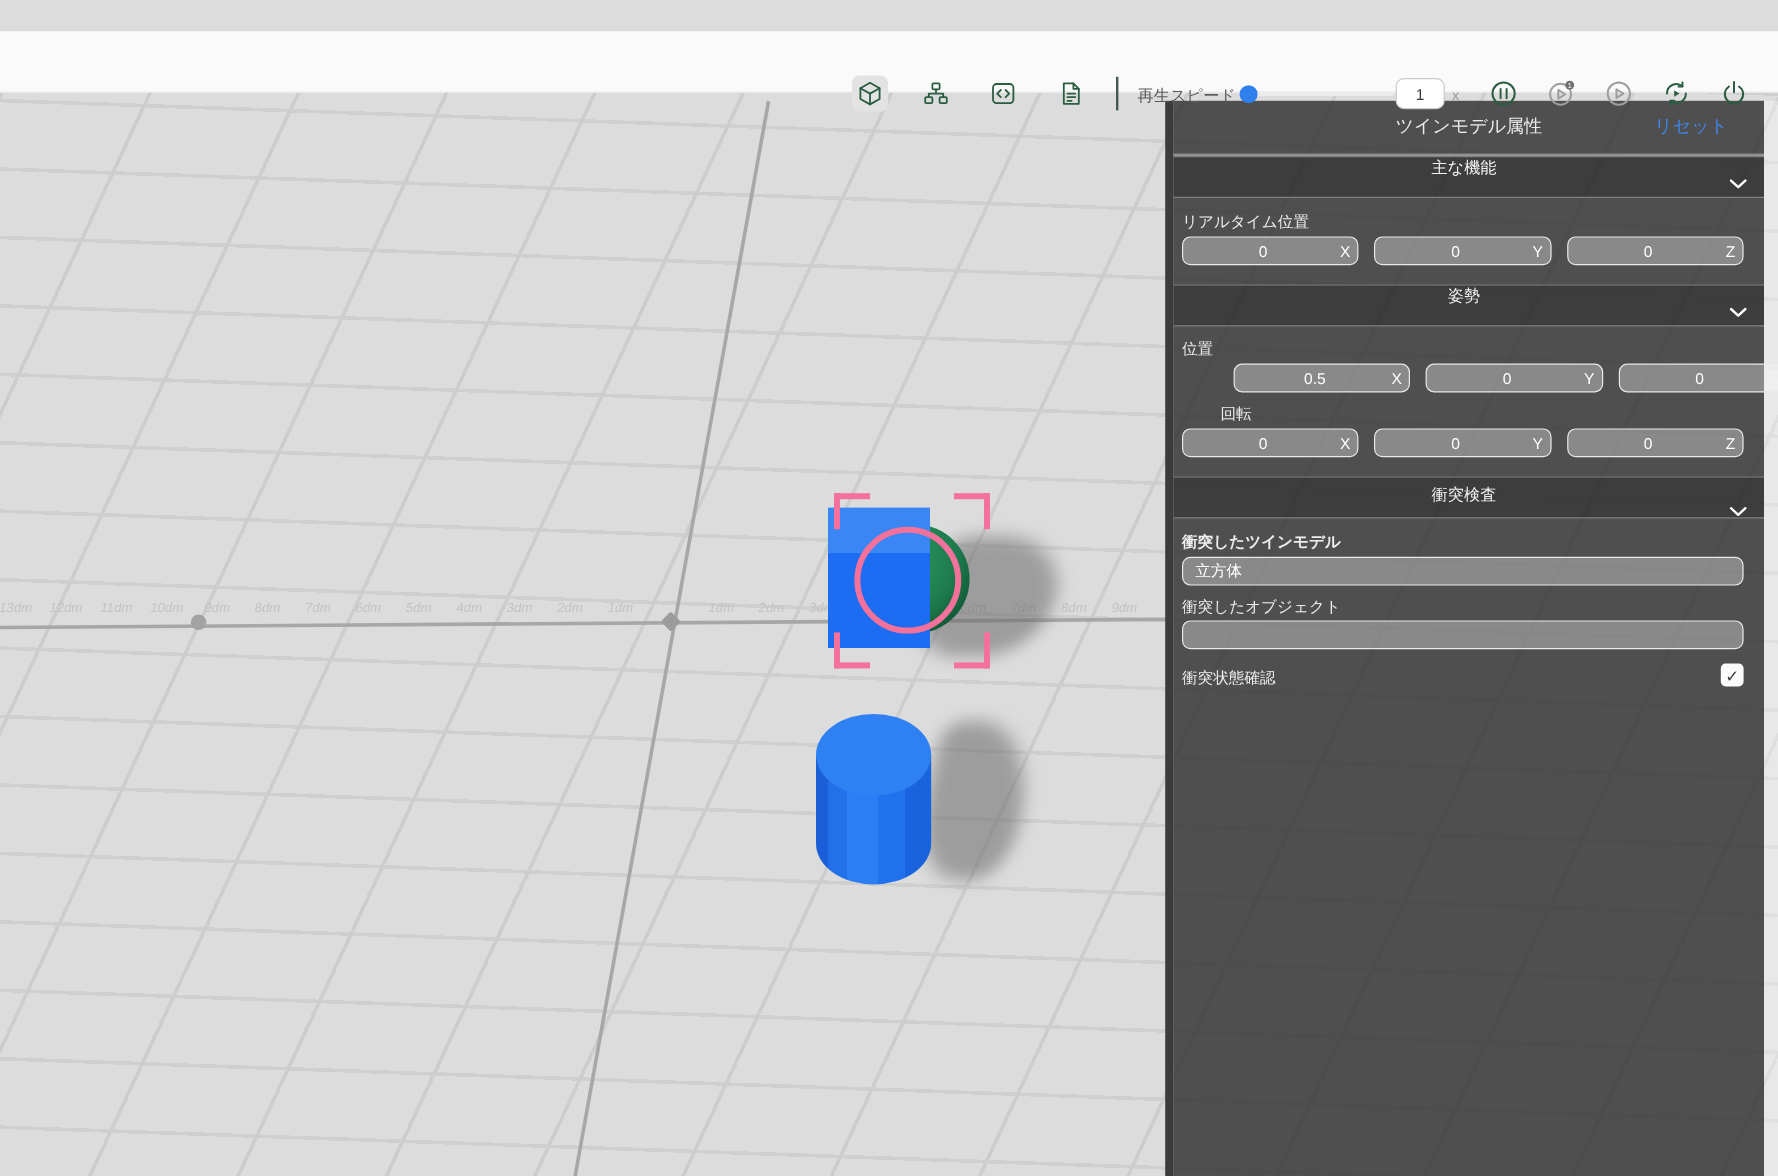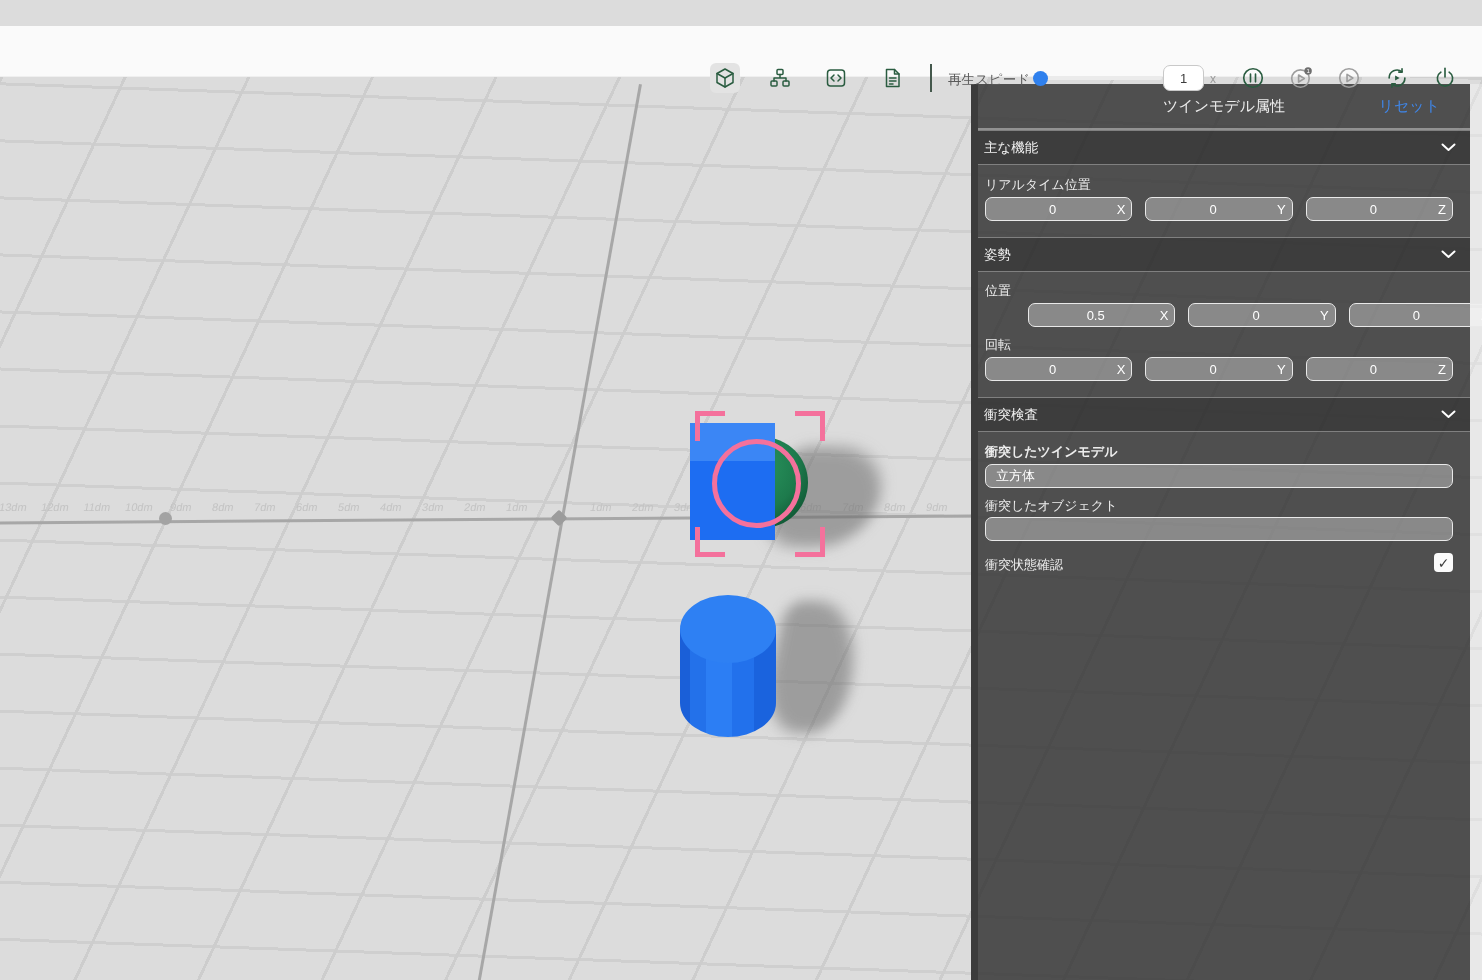--- a/index.html
+++ b/index.html
@@ -69,21 +69,21 @@
 
   
   .panel-divider { position:absolute; left:971px; top:84px; width:7px; bottom:0; background:#3c3c3c; z-index:10; }
   .scroll-strip { position:absolute; left:1470px; top:84px; width:12px; bottom:0; background:rgba(255,255,255,0.35); z-index:10; }
   .panel { position:absolute; left:978px; top:84px; width:492px; bottom:0; background:rgba(44,44,44,0.80); z-index:10; color:#efefef; }
   .panel-title { position:absolute; top:0; left:0; width:100%; height:44px; line-height:44px; text-align:center; font-size:15px; color:#ececec; }
   .reset-link { position:absolute; top:0; right:30px; height:44px; line-height:44px; font-size:15px; color:#3f86e8; cursor:pointer; }
   .hdr-line { position:absolute; top:44px; left:0; width:100%; height:2px; background:rgba(255,255,255,0.38); }
   .band { position:absolute; left:0; width:100%; height:35px; background:rgba(0,0,0,0.22);
     border-top:1px solid rgba(255,255,255,0.35); border-bottom:1px solid rgba(255,255,255,0.35);
-    display:flex; align-items:center; padding:0 14px 0 6px; font-size:13.5px; color:#f2f2f2; cursor:pointer; }
+    display:flex; align-items:center; padding:0 14px 0 6px; font-size:13.5px; color:#f2f2f2; cursor:pointer;flex-direction:column; }
   .band svg { margin-left:auto; stroke:#ffffff; fill:none; stroke-width:2; stroke-linecap:round; stroke-linejoin:round; }
   .p-label { position:absolute; left:7px; font-size:13px; color:#ededed; }
   .vrow { position:absolute; left:7px; width:468px; height:24px; display:flex; gap:13px; }
   .vfield { flex:1; height:24px; border:1.5px solid #e9e9e9; border-radius:7px; background:rgba(255,255,255,0.33);
     display:flex; align-items:center; padding:0 6px; font-size:13px; color:#ffffff; }
   .vfield .vval { flex:1; text-align:center; }
   .vfield .vaxis { width:12px; text-align:right; }
   .tfield { position:absolute; left:7px; width:468px; height:24px; border:1.5px solid #e9e9e9; border-radius:7px;
     background:rgba(255,255,255,0.33); display:flex; align-items:center; padding:0 10px; font-size:13px; color:#ffffff; }
   .chkbox { position:absolute; left:456px; width:19px; height:19px; background:#fbfbfb; border-radius:4px;
@@ -268,37 +268,37 @@
       <div class="vfield">
           <span class="vval">0</span>
           <span class="vaxis">Y</span>
         </div>
       <div class="vfield">
           <span class="vval">0</span>
           <span class="vaxis">Z</span>
         </div>
     </div>
 
-    <span class="p-label" style="top:252px;">回転</span>
+    <span class="p-label" style="top:252px;margin-left:32px;">回転</span>
     <div class="vrow" style="top:273px;">
       <div class="vfield">
           <span class="vval">0</span>
           <span class="vaxis">X</span>
         </div>
       <div class="vfield">
           <span class="vval">0</span>
           <span class="vaxis">Y</span>
         </div>
       <div class="vfield">
           <span class="vval">0</span>
           <span class="vaxis">Z</span>
         </div>
     </div>
 
-    <div class="band" style="top:313px;">
+    <div class="band" style="top:313px;justify-content:flex-end;">
       <span>衝突検査</span>
       <svg width="15" height="9" viewBox="0 0 15 9">
           <polyline points="1.5,1.5 7.5,7 13.5,1.5"></polyline>
         </svg>
     </div>
 
     <span class="p-label" style="top:359px;font-weight:bold;">衝突したツインモデル</span>
     <div class="tfield" style="top:380px;text-align:right;">
         <span>立方体</span>
       </div>

